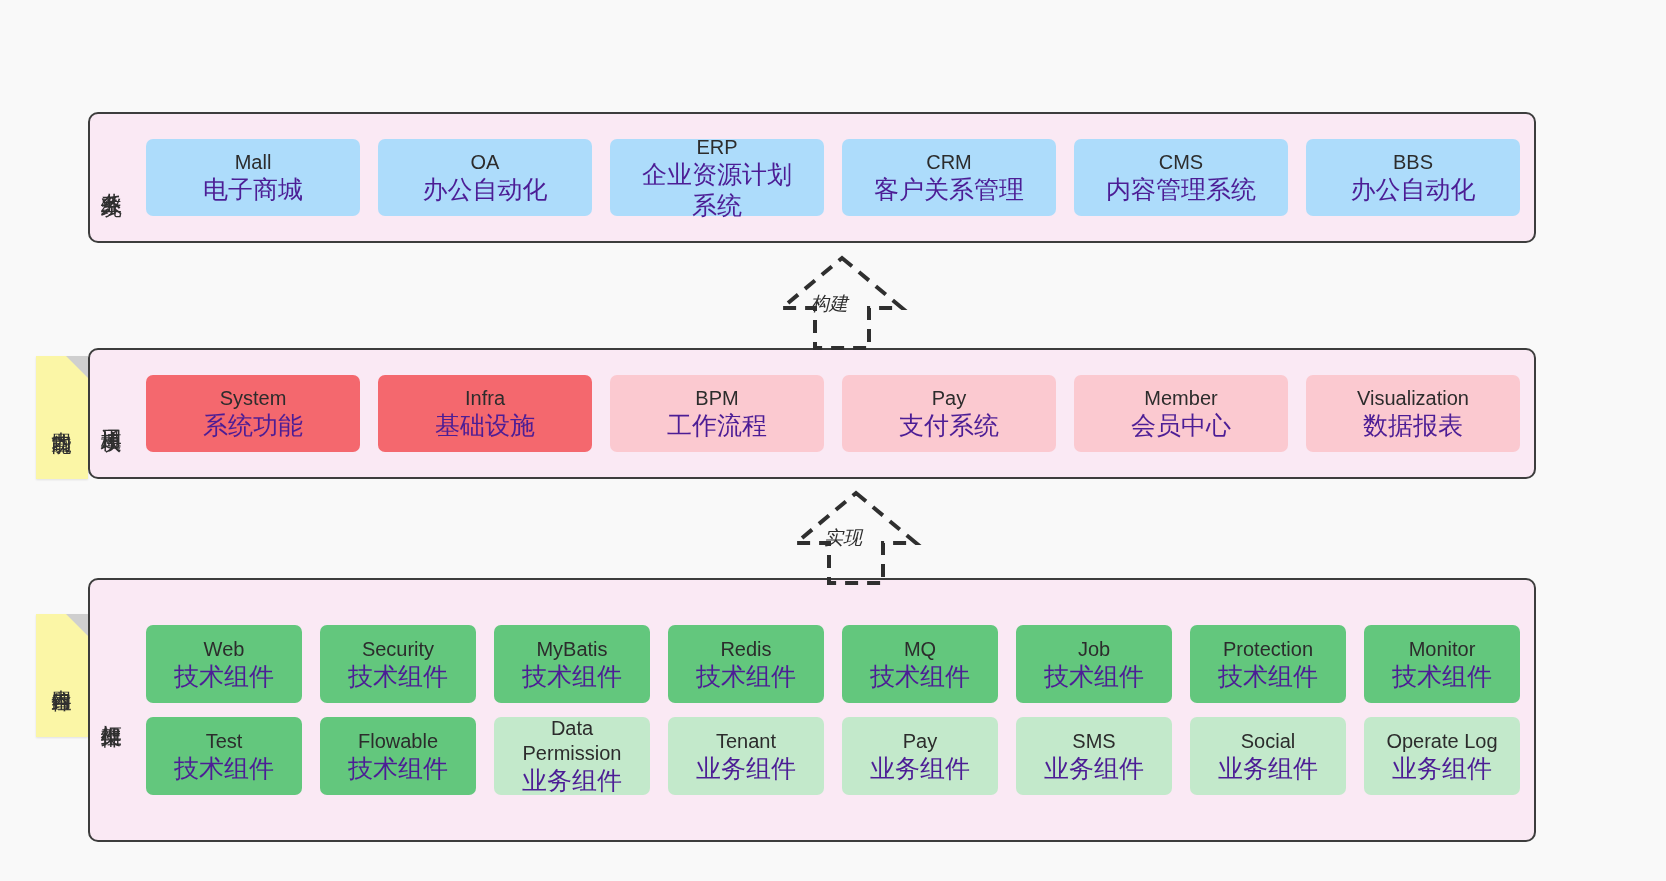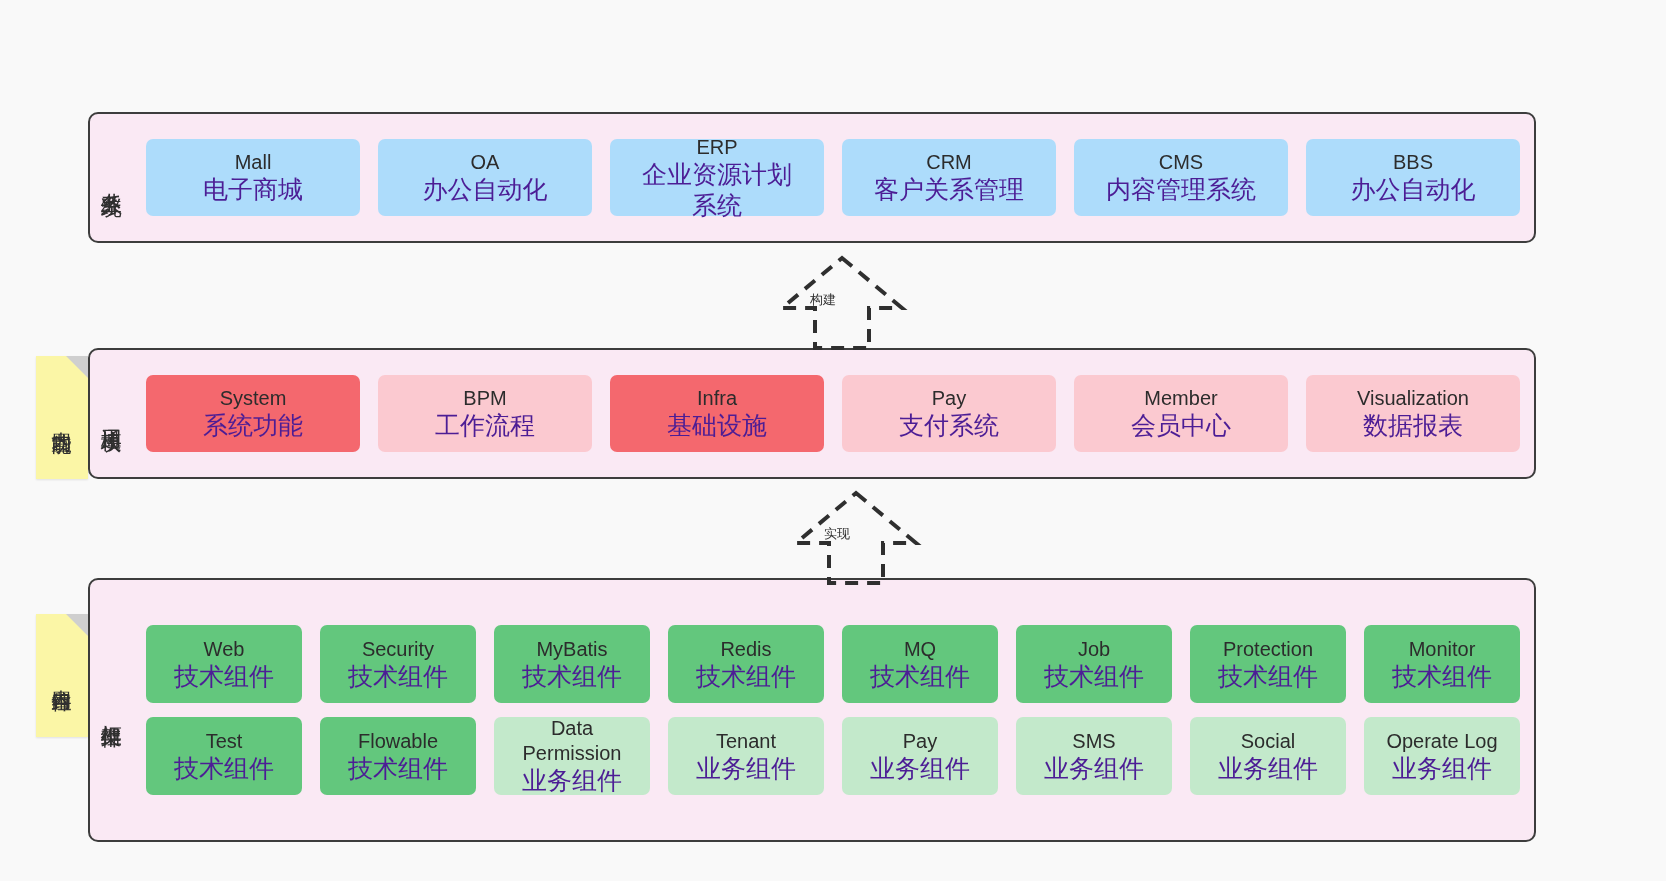--- a/index.html
+++ b/index.html
@@ -122,25 +122,26 @@
   #sticky-common    { left: 36px; top: 356px; height: 123px; }
   #sticky-framework { left: 36px; top: 614px; height: 123px; }
 
   
   .arrow {
     position: absolute;
     z-index: 2;
   }
   .arrow-label {
     position: absolute;
-    font-size: 13px;
+    font-size: 19px;
     color: #2f2f2f;
     background: transparent;
     white-space: nowrap;
     z-index: 4;
+    font-style: italic;
   }
   #arrow-build  { left: 752px; top: 252px; }
   #arrow-build-label  { left: 810px; top: 291px; }
   #arrow-impl   { left: 766px; top: 487px; }
   #arrow-impl-label   { left: 824px; top: 525px; }
 </style>
 </head>
 <body>
 
 <div id="canvas">
@@ -190,27 +191,27 @@
   </div>
 
   <div class="layer" id="layer-common">
     <div class="layer-title">通用模块</div>
     <div class="layer-body">
       <div class="row">
         <div class="card c-red">
           <div class="t1">System</div>
           <div class="t2">系统功能</div>
         </div>
+        <div class="card c-red">
+          <div class="t1">Infra</div>
+          <div class="t2">基础设施</div>
+        </div>
         <div class="card c-pink">
           <div class="t1">BPM</div>
           <div class="t2">工作流程</div>
-        </div>
-        <div class="card c-red">
-          <div class="t1">Infra</div>
-          <div class="t2">基础设施</div>
         </div>
         <div class="card c-pink">
           <div class="t1">Pay</div>
           <div class="t2">支付系统</div>
         </div>
         <div class="card c-pink">
           <div class="t1">Member</div>
           <div class="t2">会员中心</div>
         </div>
         <div class="card c-pink">

